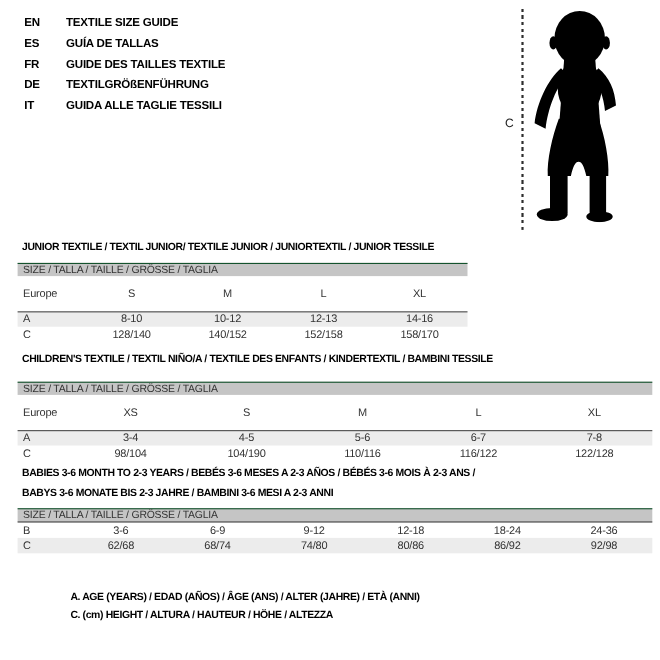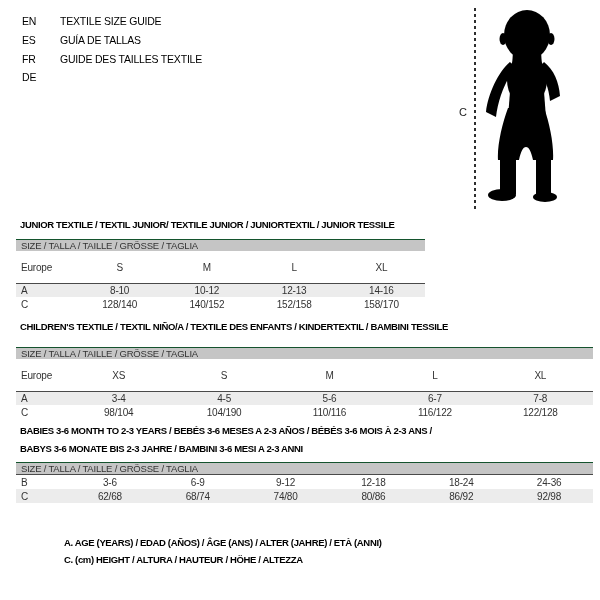--- a/index.html
+++ b/index.html
@@ -1,21 +1,21 @@
 <!DOCTYPE html>
 <html><head>
 <meta charset="utf-8">
 <style>
   html,body{margin:0;padding:0;background:#fff;}
   #stage{
     position:relative;width:600px;height:600px;background:#ffffff;overflow:hidden;
     font-family:"Liberation Sans",sans-serif;color:#333;
   }
   
-  .langs{position:absolute;left:22px;top:12px;font-weight:normal;font-size:10.5px;
+  .langs{position:absolute;left:22px;top:12px;font-weight:bold;font-size:10.5px;
          line-height:18.8px;color:#000;letter-spacing:-0.2px;}
   .lang-row{display:flex;}
   .lang-code{width:38px;}
   
   .figure{position:absolute;left:455px;top:5px;width:125px;height:210px;}
   .dash-line{position:absolute;left:19px;top:3px;width:2px;height:201px;
              background:repeating-linear-gradient(#2e2e2e 0 3px,transparent 3px 6px);}
   .fig-label{position:absolute;left:4px;top:101px;font-size:11px;color:#222;}
   .baby{position:absolute;left:28px;top:5px;}
   
@@ -54,20 +54,25 @@
     <div class="lang-row">
       <span class="lang-code">ES</span>
       <span>GUÍA DE TALLAS</span>
     </div>
     <div class="lang-row">
       <span class="lang-code">FR</span>
       <span>GUIDE DES TAILLES TEXTILE</span>
     </div>
     <div class="lang-row">
       <span class="lang-code">DE</span>
+      <span>TEXTILGRÖßENFÜHRUNG</span>
+    </div>
+    <div class="lang-row">
+      <span class="lang-code">IT</span>
+      <span>GUIDA ALLE TAGLIE TESSILI</span>
     </div>
   </div>
 
   <div class="figure">
     <span class="fig-label">C</span>
     <div class="dash-line"></div>
     <svg class="baby" width="82" height="192" viewBox="0 0 82 192">
       <g fill="#000000">
         <ellipse cx="44" cy="25" rx="23" ry="25"></ellipse>
         <ellipse cx="20" cy="29" rx="3.5" ry="6"></ellipse>

